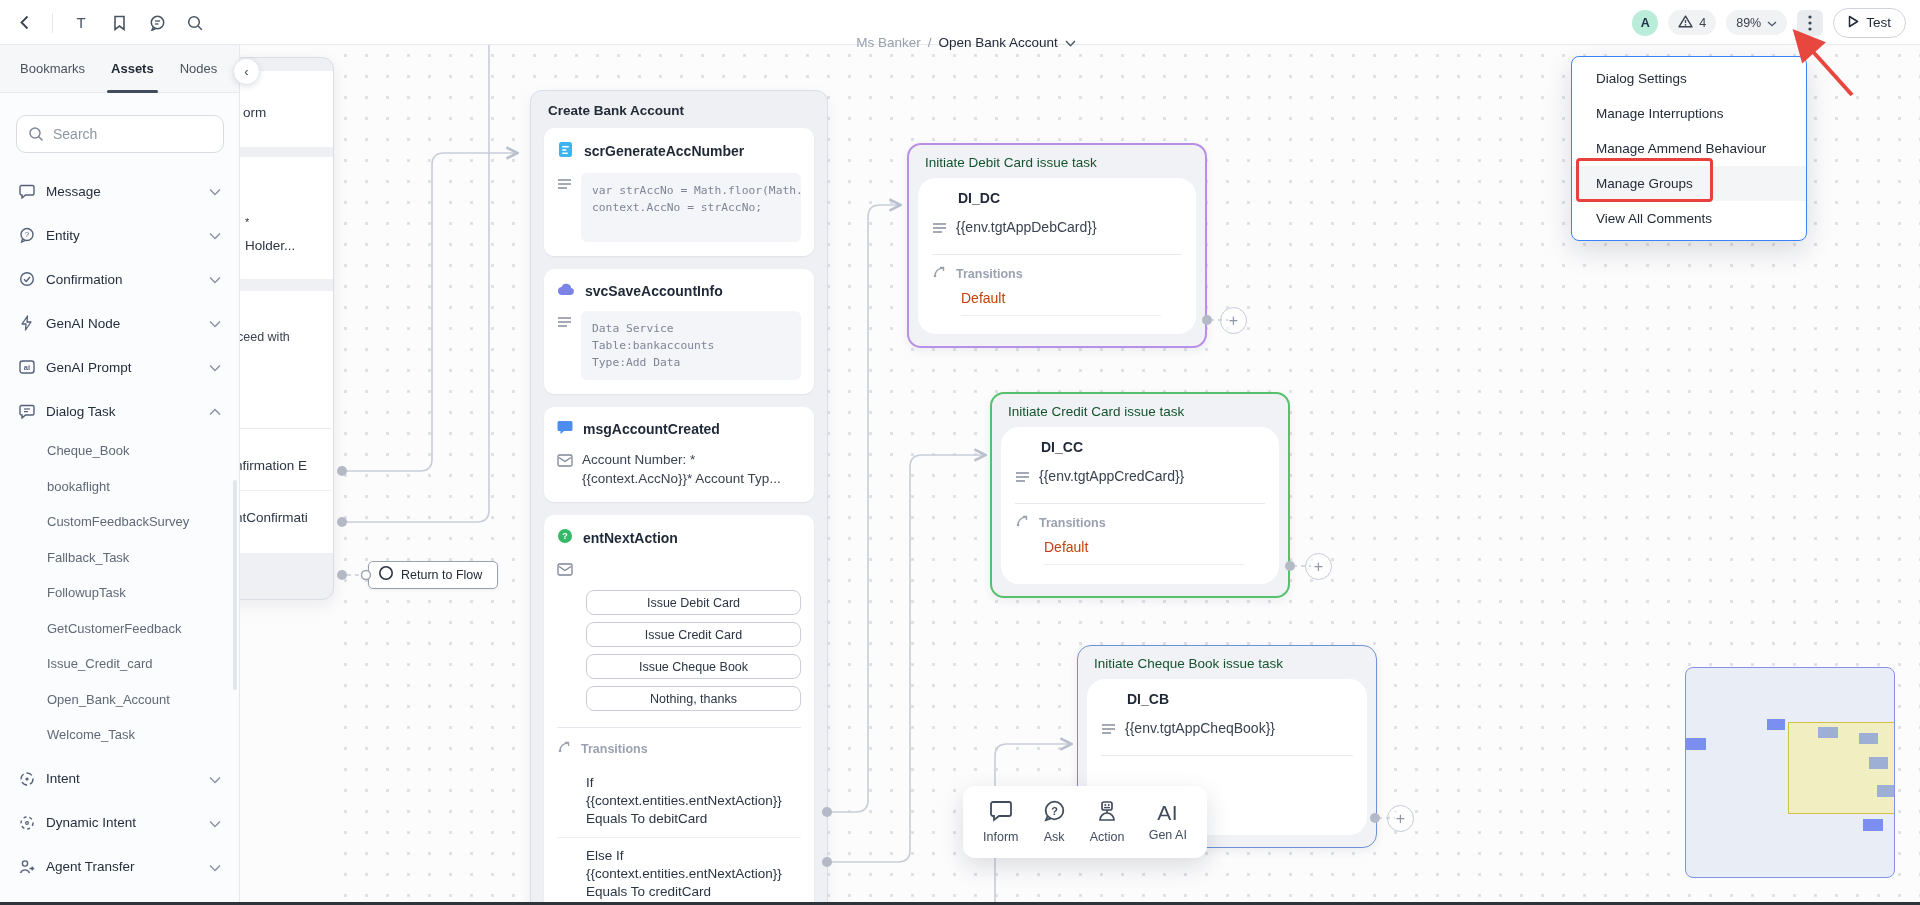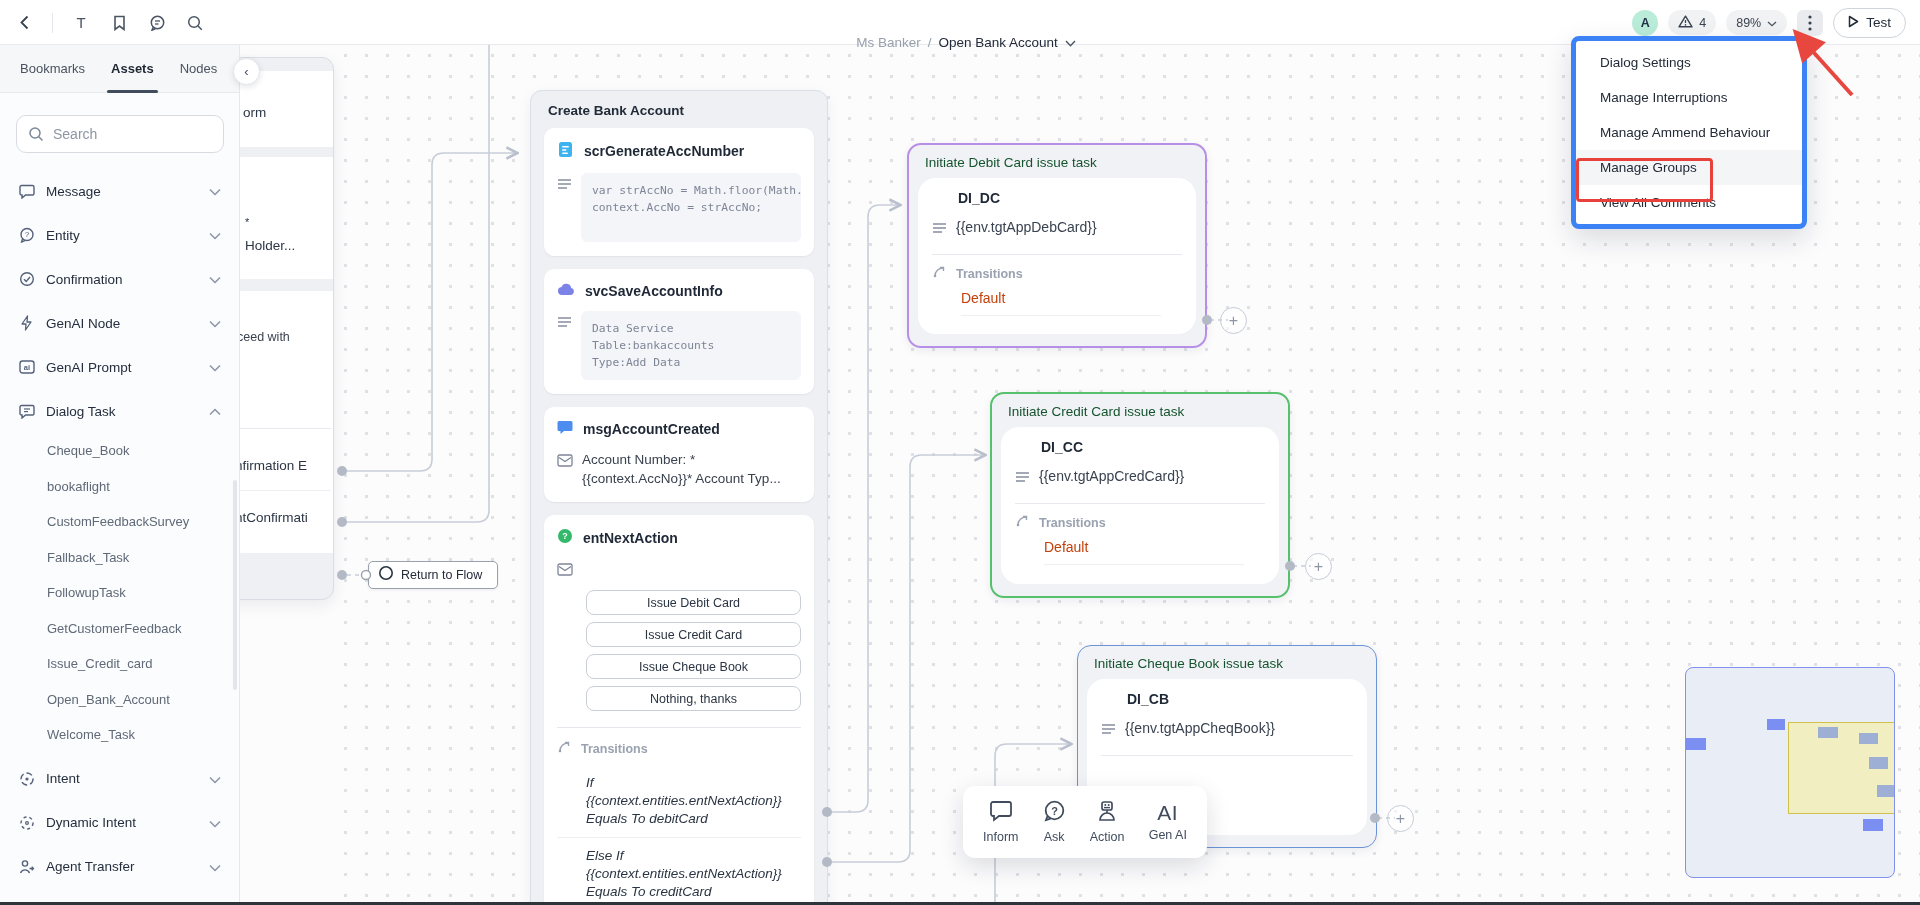--- a/index.html
+++ b/index.html
@@ -57,21 +57,21 @@
   .group-title { padding:12px 17px 10px 17px; font-size:13.5px; font-weight:600; color:#222b38; }
   .g-card { margin:0 13px 13px 13px; background:#fff; border-radius:10px; box-shadow:0 1px 2px rgba(16,24,40,.06); padding:13px 13px 14px 13px; }
   .g-card-title { display:flex; align-items:center; gap:10px; font-size:14px; font-weight:700; color:#1f2836; margin-bottom:12px; }
   .g-body { display:flex; gap:9px; }
   .codeblock { flex:1; background:#f4f5f8; border-radius:6px; padding:9px 11px; font-family:"DejaVu Sans Mono", monospace; font-size:11.3px; line-height:17px; color:#7d8597; white-space:nowrap; overflow:hidden; }
   .msgtext { flex:1; font-size:13.5px; line-height:19px; color:#39424f; }
   .ent-buttons { margin:10px 0 0 29px; display:flex; flex-direction:column; gap:7px; }
   .ent-btn { height:25px; border:1px solid #c9ced7; border-radius:8px; background:#fff; font-size:12.5px; color:#2a3442; display:flex; align-items:center; justify-content:center; cursor:pointer; font-family:"Liberation Sans", sans-serif; }
   .g-divider { height:1px; background:#e4e7ec; margin:16px 0 12px 0; }
   .trans-head { display:flex; align-items:center; gap:10px; font-size:12.5px; font-weight:700; color:#9aa2b0; margin-bottom:8px; }
-  .trans-item { font-size:13.5px; line-height:18px; color:#2a3442; padding:9px 8px 9px 29px; border-bottom:1px solid #edeff2;font-style:italic; }
+  .trans-item { font-size:13.5px; line-height:18px; color:#2a3442; padding:9px 8px 9px 29px; border-bottom:1px solid #edeff2; }
 
   
   .tnode { position:absolute; width:300px; border-radius:14px; background:#f1f2f6; border:2px solid; box-shadow:0 3px 10px rgba(20,30,50,.07); z-index:15; }
   .tnode--purple { left:907px; top:143px; height:205px; }
   .tnode--green  { left:990px; top:392px; height:206px; }
   .tnode--blue   { left:1077px; top:645px; height:203px; border-width:1.5px; }
   .tnode-title { padding:10px 4px 8px 16px; font-size:13.5px; color:#14532d; }
   .tnode-card { margin:0 9px 9px 9px; background:#fff; border-radius:18px; padding:12px 14px 8px 14px; height:calc(100% - 45px); }
   .tnode-name { margin-left:26px; font-size:14px; font-weight:700; color:#1f2836; margin-bottom:13px; }
   .tnode-val { display:flex; gap:9px; font-size:14px; color:#39424f; }
@@ -90,21 +90,21 @@
   .ft-item { display:flex; flex-direction:column; align-items:center; gap:4px; color:#404c5e; cursor:pointer; }
   .ft-label { font-size:12.5px; }
   .ft-ai { font-size:21px; font-weight:400; letter-spacing:.5px; line-height:22px; }
 
   
   .minimap { position:absolute; left:1685px; top:667px; width:210px; height:211px; background:#e9edf6; border:1.5px solid #8290ee; border-radius:8px; z-index:40; overflow:hidden; }
   .mm-viewport { position:absolute; left:102px; top:54px; width:108px; height:92px; background:rgba(246,240,158,.6); border:1px solid #cfc14a; }
   .mm-block { position:absolute; }
 
   
-  .menu { position:absolute; left:1571px; top:36px; width:236px; background:#fff; border:5px solid #3b82f6; border-radius:8px; box-shadow:0 10px 28px rgba(16,24,40,.14); z-index:60; padding:4px 0; }
+  .menu { position:absolute; left:1571px; top:56px; width:236px; background:#fff; border:1px solid #3b82f6; border-radius:8px; box-shadow:0 10px 28px rgba(16,24,40,.14); z-index:60; padding:4px 0; }
   .menu-item { padding:10px 24px; font-size:13.5px; color:#232b38; cursor:pointer; }
   .menu-item.hovered { background:#f4f5f7; }
 
   
   .red-box { position:absolute; left:1576px; top:158px; width:137px; height:44px; border:3px solid #e8403a; border-radius:4px; z-index:70; pointer-events:none; }
   .anno-arrow { position:absolute; left:1770px; top:15px; width:100px; height:95px; z-index:70; pointer-events:none; }
 
   .conn-svg { position:absolute; left:0; top:45px; width:1920px; height:860px; z-index:30; pointer-events:none; }
 </style>
 </head>

